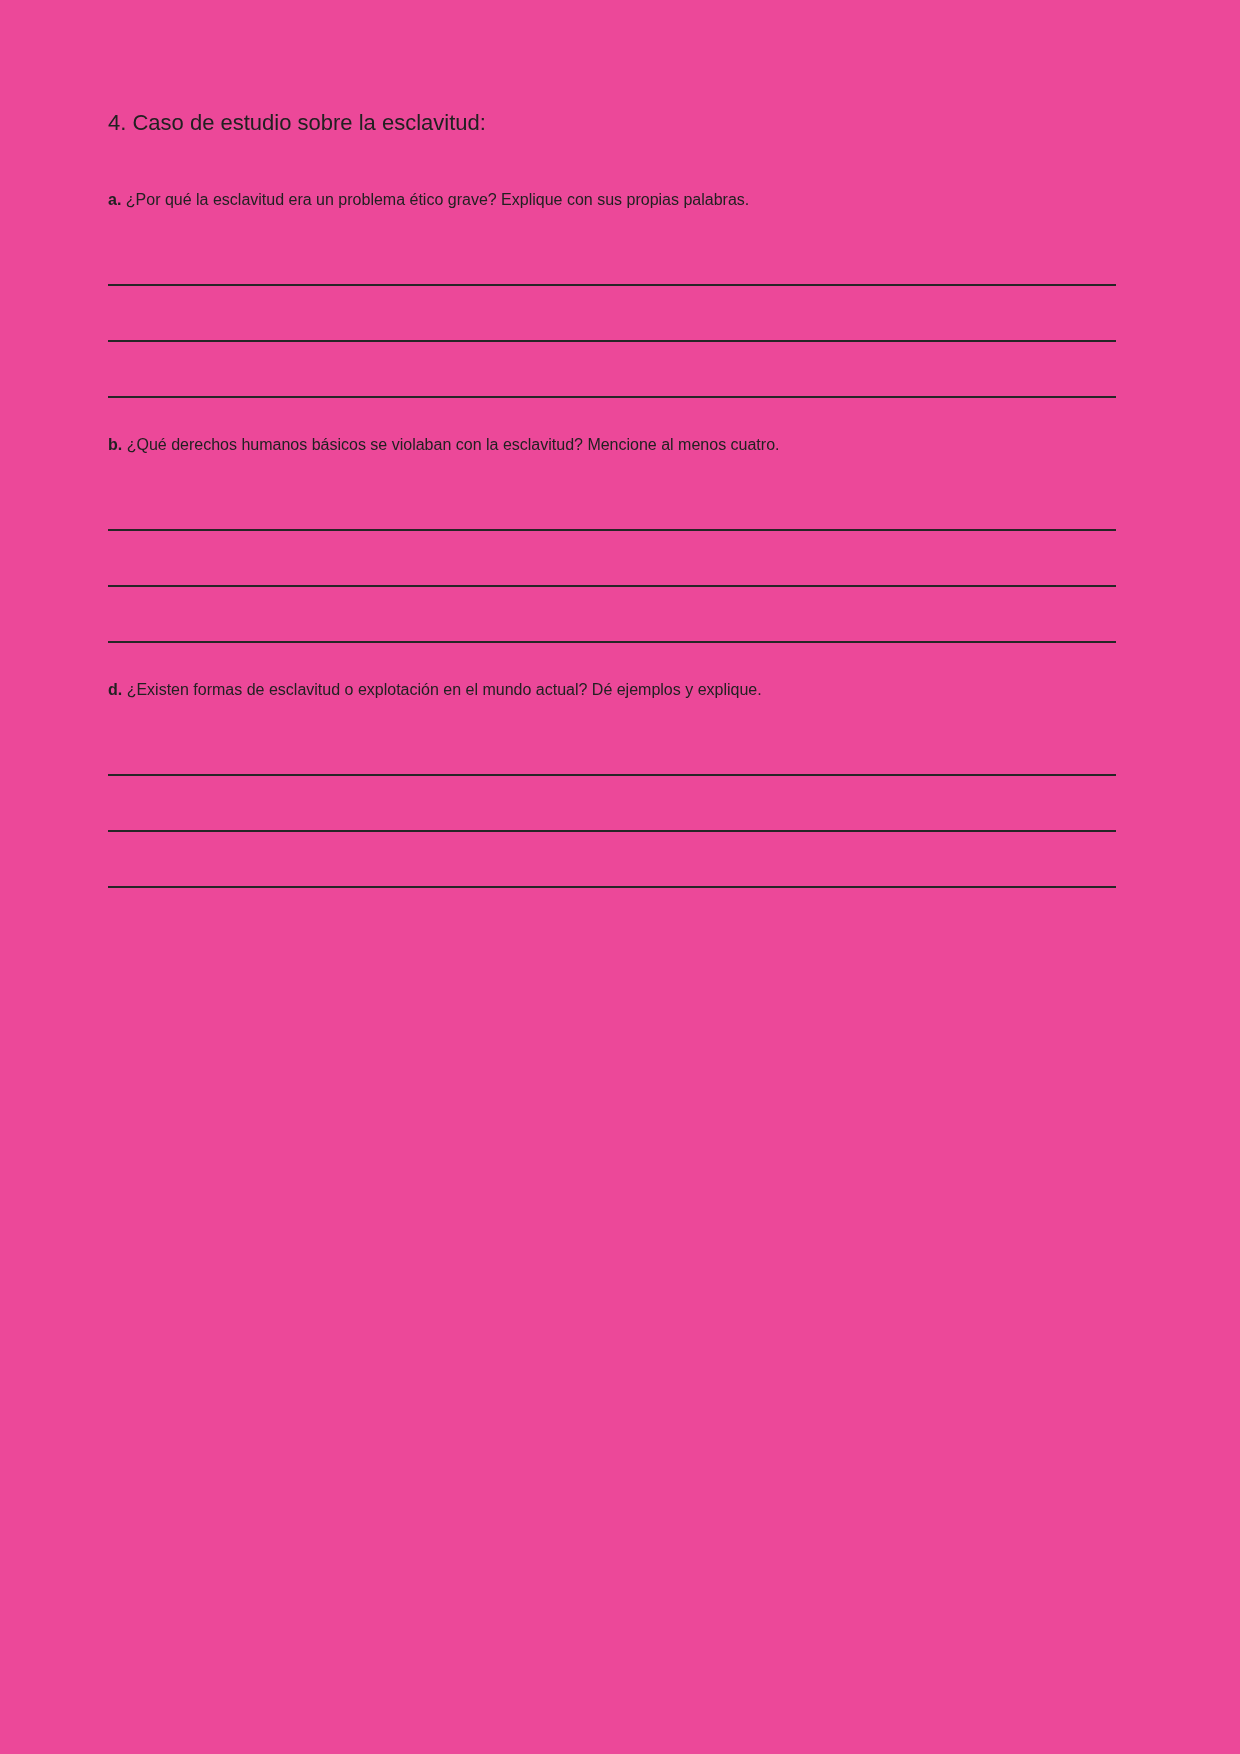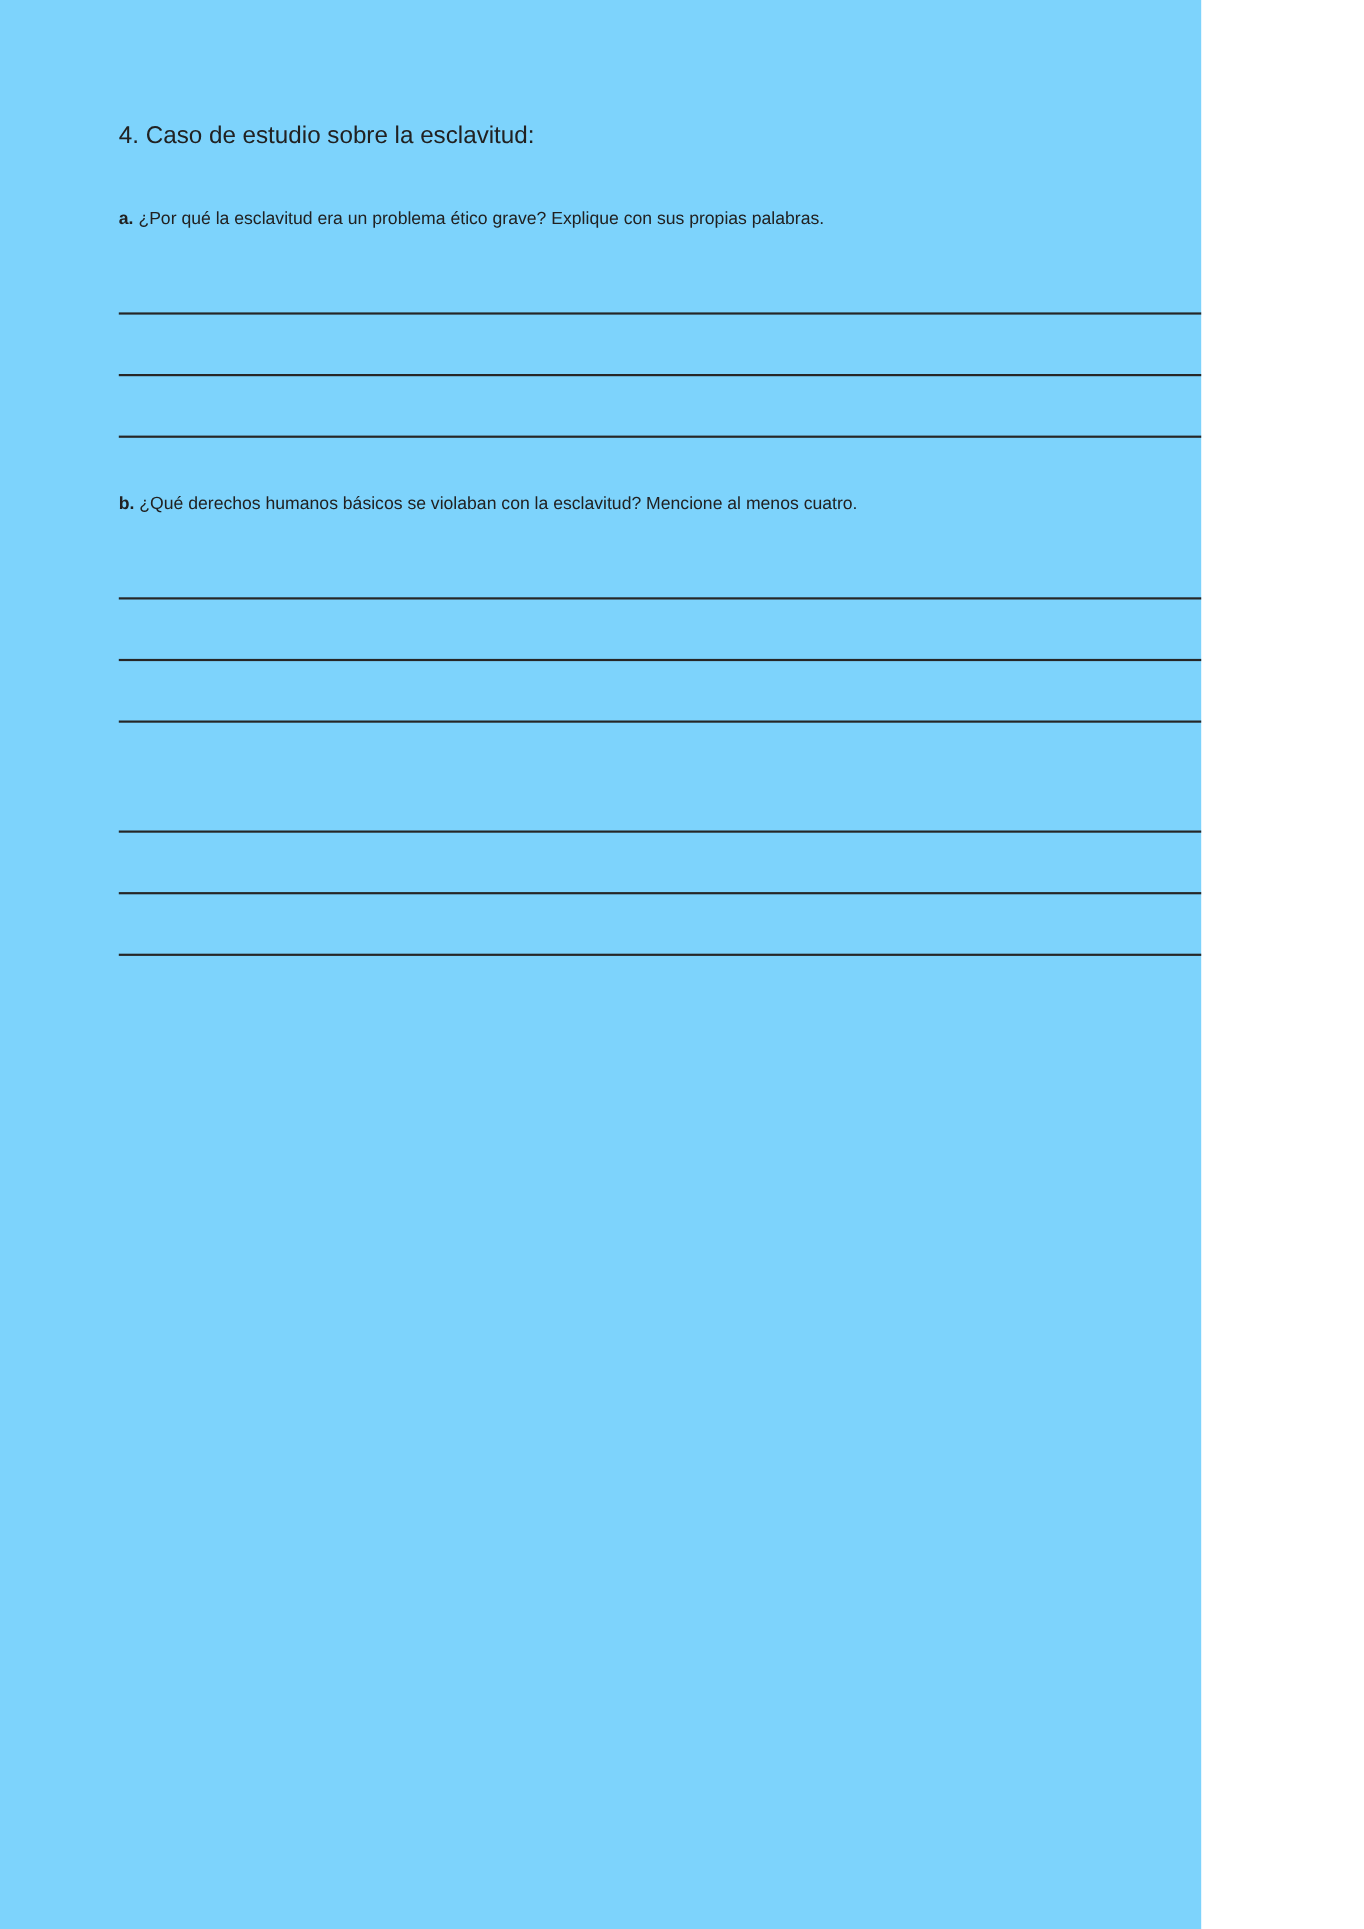--- a/index.html
+++ b/index.html
@@ -2,41 +2,41 @@
 <html><head>
 <meta charset="utf-8">
 <style>
   html, body {
     margin: 0;
     padding: 0;
     background: #ffffff;
   }
   .page {
     position: relative;
-    width: 1092px;
+    width: 1240px;
     height: 1754px;
     box-sizing: border-box;
     padding: 106px 116px 0 108px;
-    background: #7dd3fc;
+    background: #ec4899;
     font-family: "Liberation Sans", sans-serif;
     color: #212121;
     overflow: hidden;
   }
   .title {
     font-size: 22px;
     line-height: 33px;
     font-weight: 400;
     margin: 0 0 44px 0;
     max-width: 960px;
   }
   .question-block {
     margin: 0;
   }
   .question-block + .question-block {
-    margin-top: 44px;
+    margin-top: 30px;
   }
   .question-text {
     font-size: 16px;
     line-height: 33px;
     font-weight: 400;
     margin: 0;
     max-width: 940px;
   }
   .question-label {
     font-weight: 700;
@@ -70,20 +70,21 @@
     <p class="question-text"><span class="question-label">b.</span> <span>¿Qué derechos humanos básicos se violaban con la esclavitud? Mencione al menos cuatro.</span></p>
     <div class="answers">
       <div class="answer-line"></div>
       <div class="answer-line"></div>
       <div class="answer-line"></div>
     </div>
   </div>
 
 
   <div class="question-block">
+    <p class="question-text"><span class="question-label">d.</span> <span>¿Existen formas de esclavitud o explotación en el mundo actual? Dé ejemplos y explique.</span></p>
     <div class="answers">
       <div class="answer-line"></div>
       <div class="answer-line"></div>
       <div class="answer-line"></div>
     </div>
   </div>
 
 
 </div>
 

